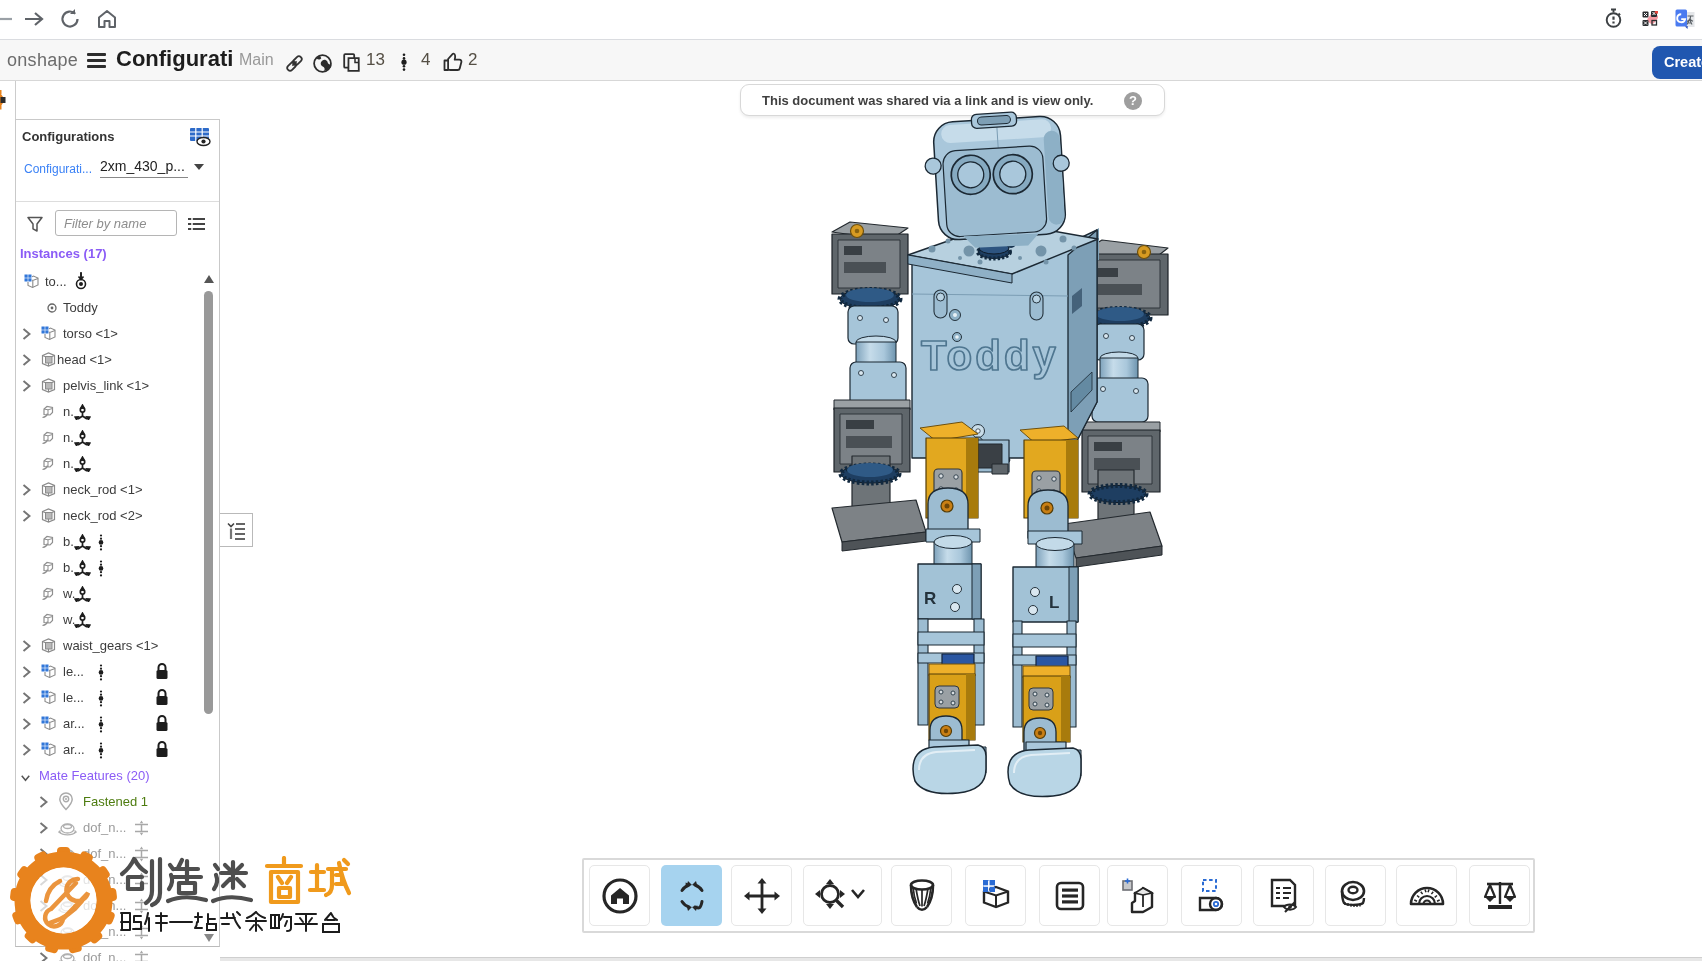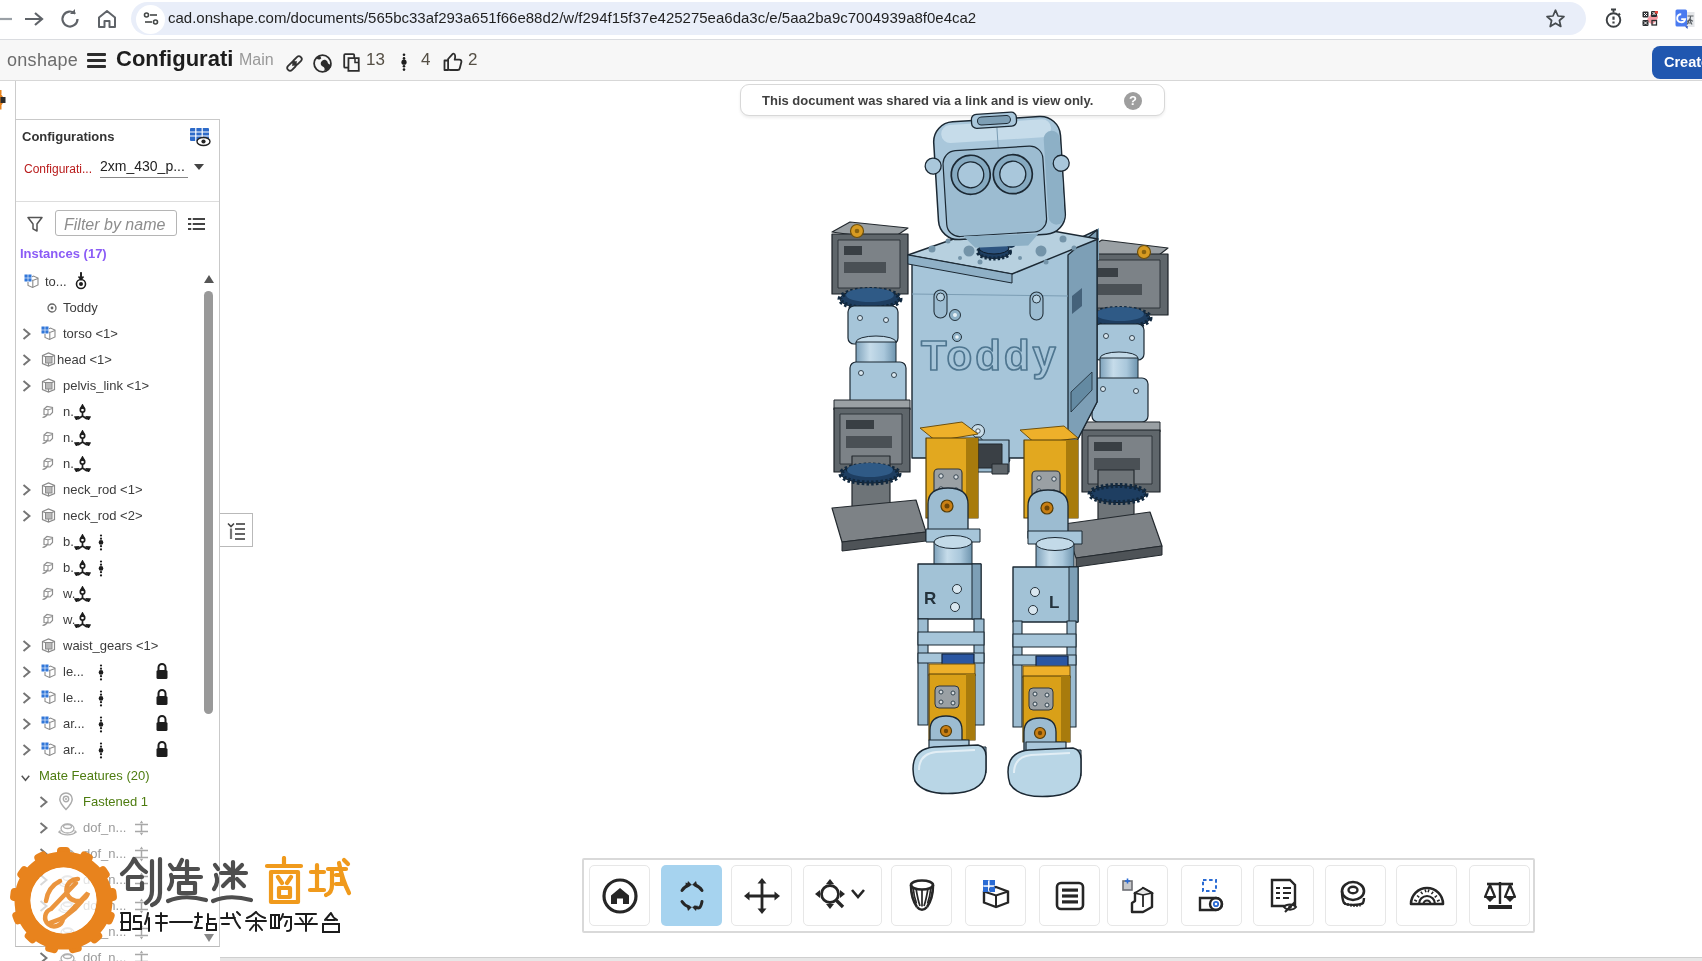--- a/index.html
+++ b/index.html
@@ -10,26 +10,26 @@
 #oshead .logo{position:absolute;left:7px;top:50%;transform:translateY(-50%);font-size:18px;color:#6c6c6c;letter-spacing:.3px}
 #oshead .ham{position:absolute;left:87px;top:13px;width:19px;height:15px}
 #oshead .ham b{display:block;height:3.4px;background:#2d2d2d;margin-bottom:2.4px;border-radius:1px}
 #oshead .title{position:absolute;left:116px;top:6px;font-size:22px;font-weight:bold;color:#1d1d1d}
 #oshead .main{position:absolute;left:239px;top:11px;font-size:16px;color:#999}
 .cnt{position:absolute;top:10px;font-size:17px;color:#554f45}
 #createbtn{position:absolute;left:1652px;top:46px;width:75px;height:33px;background:#2057b0;border-radius:8px;color:#fff;font-size:14.5px;font-weight:bold;line-height:33px;padding-left:12px}
 #panel{position:absolute;left:15px;top:119px;width:205px;height:828px;background:#fff;border:1px solid #c9c9c9;border-bottom:1px solid #bbb}
 #lborder{position:absolute;left:15px;top:81px;width:1px;height:38px;background:#ccc}
 #cfgtitle{position:absolute;left:6px;top:9px;font-size:13px;font-weight:bold;color:#333}
-#cfglabel{position:absolute;left:8px;top:42px;font-size:12px;color:#b91c1c}
+#cfglabel{position:absolute;left:8px;top:42px;font-size:12px;color:#3b82f6}
 #cfgval{position:absolute;left:84px;top:38px;font-size:14px;color:#222;border-bottom:1px solid #888;width:88px;padding-bottom:3px}
 #cfgcaret{position:absolute;left:178px;top:44px;width:0;height:0;border-left:5px solid transparent;border-right:5px solid transparent;border-top:6px solid #444}
 #divider{position:absolute;left:0;top:81px;width:203px;height:1px;background:#ddd}
 #filterbox{position:absolute;left:39px;top:90px;width:122px;height:26px;border:1px solid #b5b5b5;border-radius:3px}
-#filterbox span{position:absolute;left:8px;top:5px;font-size:16px;font-style:italic;color:#8d8d8d}
+#filterbox span{position:absolute;left:8px;top:5px;font-size:13px;font-style:italic;color:#8d8d8d}
 #instances{position:absolute;left:4px;top:126px;font-size:13px;font-weight:bold;color:#8b5cf6}
 .trow{position:absolute;left:0;height:26px;width:186px;font-size:13px;color:#3c3c3c}
 .trow .txt{position:absolute;top:5px}
 .caret{position:absolute;top:7px;width:9px;height:12px}
 #scrollup{position:absolute;left:188px;top:155px;width:0;height:0;border-left:5.5px solid transparent;border-right:5.5px solid transparent;border-bottom:8px solid #555}
 #scrollthumb{position:absolute;left:188px;top:171px;width:9px;height:423px;background:#999;border-radius:4.5px}
 #scrolldown{position:absolute;left:188px;top:814px;width:0;height:0;border-left:5.5px solid transparent;border-right:5.5px solid transparent;border-top:8px solid #888}
 #flytab{position:absolute;left:220px;top:513px;width:33px;height:34px;background:#fff;border:1px solid #b9b9b9;border-left:none}
 #banner{position:absolute;left:740px;top:84px;width:425px;height:32px;background:#fff;border:1px solid #d8d8d8;border-radius:9px;box-shadow:0 2px 3px rgba(0,0,0,.07)}
 #banner .btxt{position:absolute;left:21px;top:8px;font-size:13px;font-weight:bold;color:#3f3f3f}
@@ -48,33 +48,20 @@
  <svg class="abs" style="left:23px;top:9px" width="22" height="20" viewBox="0 0 22 20">
       <path d="M2 10h16M12 4l7 6-7 6" stroke="#5f6368" stroke-width="2.2" fill="none"></path>
     </svg>
  <svg class="abs" style="left:59px;top:8px" width="22" height="22" viewBox="0 0 22 22">
       <path d="M18.5 11a7.5 7.5 0 1 1-2.2-5.3" stroke="#5f6368" stroke-width="2.2" fill="none"></path>
       <path d="M16 1v5h-5z" fill="#5f6368"></path>
     </svg>
  <svg class="abs" style="left:96px;top:8px" width="22" height="22" viewBox="0 0 22 22">
       <path d="M3 9.5 11 3l8 6.5V19h-5.5v-6h-5v6H3z" stroke="#5f6368" stroke-width="2" fill="none" stroke-linejoin="round"></path>
     </svg>
- <div id="pill">
-  <div class="abs" style="left:5px;top:2.5px;width:29px;height:29px;border-radius:50%;background:#fff"></div>
-  <svg class="abs" style="left:12px;top:9px" width="16" height="16" viewBox="0 0 16 16">
-        <circle cx="3.5" cy="4" r="2" fill="none" stroke="#444746" stroke-width="1.6"></circle>
-        <path d="M7 4h7" stroke="#444746" stroke-width="1.6"></path>
-        <circle cx="12.5" cy="11" r="2" fill="none" stroke="#444746" stroke-width="1.6"></circle>
-        <path d="M2 11h7" stroke="#444746" stroke-width="1.6"></path>
-      </svg>
-  <span class="urltxt">cad.onshape.com/documents/565bc33af293a651f66e88d2/w/f294f15f37e425275ea6da3c/e/5aa2ba9c7004939a8f0e4ca2</span>
-  <svg class="abs" style="left:1414px;top:6px" width="21" height="21" viewBox="0 0 21 21">
-        <path d="M10.5 2.2 13 8l6 .5-4.6 4 1.4 6-5.3-3.3L5.2 18.5l1.4-6-4.6-4L8 8z" fill="none" stroke="#454a4e" stroke-width="1.7" stroke-linejoin="round"></path>
-      </svg>
- </div>
  <svg class="abs" style="left:1605px;top:8px" width="18" height="20" viewBox="0 0 18 20">
       <circle cx="8.5" cy="12" r="6.8" fill="none" stroke="#3c4043" stroke-width="1.9"></circle>
       <path d="M6 1.5h5M8.5 2v2.5M13.5 5.5l1.6 1.6" stroke="#3c4043" stroke-width="1.9" fill="none"></path>
       <path d="M8.5 8.5v3.2M8.5 13.5v2" stroke="#3c4043" stroke-width="2.2"></path>
     </svg>
  <svg class="abs" style="left:1642px;top:11px" width="16" height="17" viewBox="0 0 16 17">
       <rect x="7" y="2" width="8" height="11" rx="3" fill="#f4808a" opacity=".8" transform="rotate(38 11 7)"></rect>
       <g fill="#2b2e31">
         <rect x="0.5" y="0.5" width="6" height="6" rx="1"></rect>
         <rect x="9" y="0" width="6" height="6" rx="1"></rect>
@@ -511,21 +498,21 @@
           <circle cx="4" cy="12.2" r="1.1"></circle>
           <circle cx="4" cy="15.4" r="1.1"></circle>
         </g>
       </svg>
       <svg class="abs" style="left:139px;top:4px" width="14" height="17" viewBox="0 0 14 17">
         <path d="M3.5 7V4.5a3.5 3.5 0 0 1 7 0V7" fill="none" stroke="#1d1d1d" stroke-width="2"></path>
         <rect x="1.5" y="7" width="11" height="9" rx="1.5" fill="#1d1d1d"></rect>
       </svg>
     </div>
 <div class="trow" style="top:643px">
-      <span class="txt" style="left:23px;color:#4d7c0f">Mate Features (20)</span>
+      <span class="txt" style="left:23px;color:#8b5cf6">Mate Features (20)</span>
       <svg class="caret" style="left:5px;top:9px" width="12" height="9" viewBox="0 0 12 9">
         <path d="M1 1.5l5 6 5-6" stroke="#555" stroke-width="2" fill="none"></path>
       </svg>
     </div>
 <div class="trow" style="top:669px">
       <svg class="caret" style="left:23px" width="9" height="12" viewBox="0 0 9 12">
         <path d="M1.5 1l6 5-6 5" stroke="#757575" stroke-width="2" fill="none"></path>
       </svg>
       <svg class="abs" style="left:42px;top:3px" width="16" height="19" viewBox="0 0 16 19">
         <path d="M8 1a6.2 6.2 0 0 1 6.2 6.2C14.2 11 8 17.5 8 17.5S1.8 11 1.8 7.2A6.2 6.2 0 0 1 8 1z" fill="none" stroke="#ababab" stroke-width="1.5"></path>

